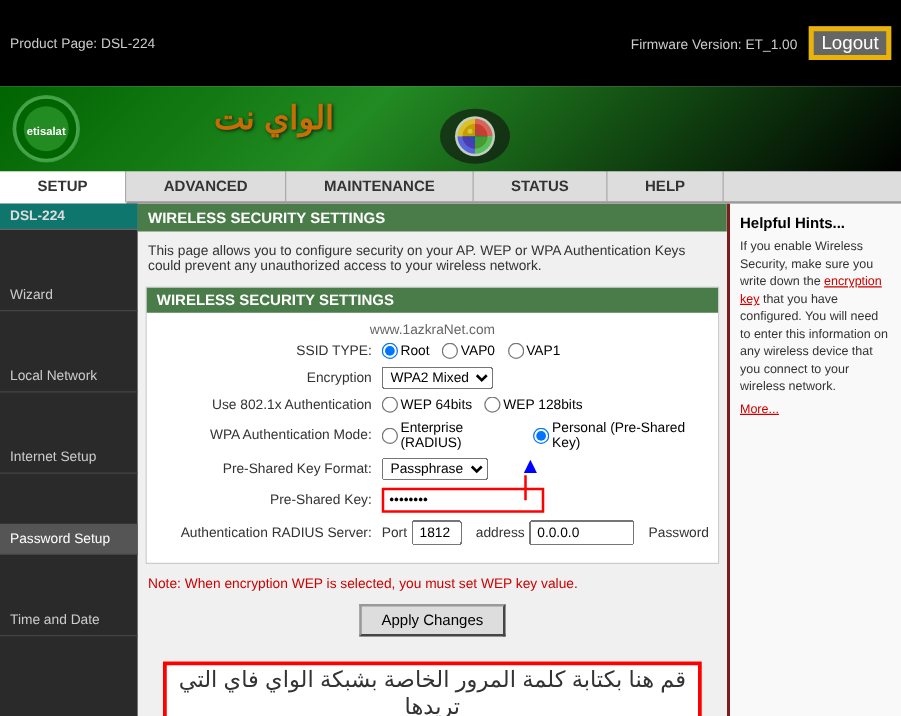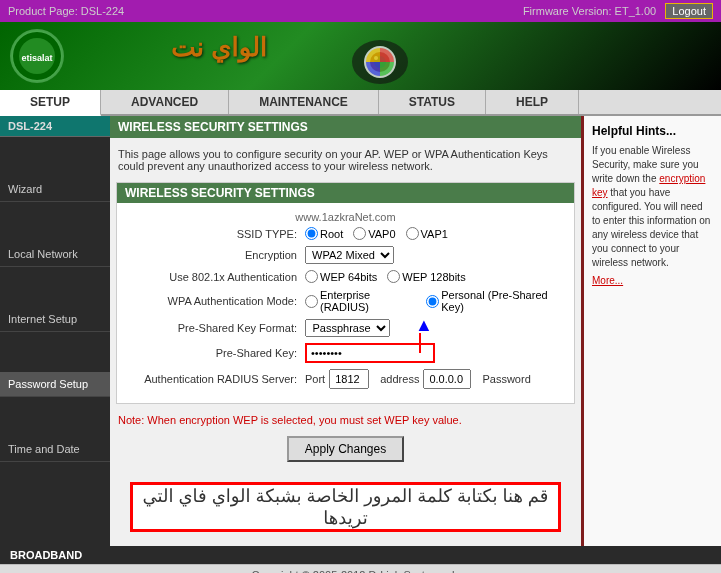--- a/index.html
+++ b/index.html
@@ -1,20 +1,20 @@
 <!DOCTYPE html>
 <html><head>
   <meta charset="utf-8">
   <style>
     * { margin: 0; padding: 0; box-sizing: border-box; }
     body { width: 721px; height: 573px; font-family: Arial, sans-serif; font-size: 12px; background: #c0c0c0; overflow: hidden; }
 
     
-    .top-bar { background: #a21caf; color: #ccc; font-size: 11px; padding: 3px 8px; display: flex; justify-content: space-between; align-items: center; }
-    .top-bar .logout-btn { background: #666; color: white; border: 1px solid #eab308; padding: 1px 6px; cursor: pointer; font-size: 11px; }
+    .top-bar { background: #000000; color: #ccc; font-size: 11px; padding: 21px 8px; display: flex; justify-content: space-between; align-items: center; }
+    .top-bar .logout-btn { background: #666; color: white; border: 4px solid #eab308; padding: 1px 6px; cursor: pointer; font-size: 15px; }
 
     
     .header { background: linear-gradient(135deg, #006400 0%, #228B22 40%, #000 100%); height: 68px; display: flex; align-items: center; padding: 0 10px; position: relative; }
     .logo-circle { width: 54px; height: 54px; background: radial-gradient(circle, #e8f5e9, #4CAF50 60%, #1B5E20); border-radius: 50%; display: flex; align-items: center; justify-content: center; color: white; font-weight: bold; font-size: 11px; }
     .watermark { position: absolute; left: 50%; top: 10px; transform: translateX(-30%); opacity: 0.7; font-size: 28px; font-weight: bold; color: #ff6600; font-family: 'Arial', sans-serif; text-shadow: 2px 2px 4px rgba(0,0,0,0.5); }
 
     
     .nav-tabs { display: flex; background: #ddd; border-bottom: 2px solid #999; }
     .nav-tab { padding: 5px 30px; font-size: 12px; font-weight: bold; cursor: pointer; border-right: 1px solid #aaa; color: #333; text-transform: uppercase; }
     .nav-tab.active { background: white; border-bottom: 2px solid white; margin-bottom: -2px; }
@@ -37,21 +37,21 @@
     .inner-section { background: white; border: 1px solid #ccc; margin: 6px; padding: 8px; }
     .inner-section-title { background: #4a7c4a; color: white; font-weight: bold; font-size: 12px; padding: 3px 8px; margin: -8px -8px 8px -8px; }
 
     .form-row { display: flex; align-items: center; margin-bottom: 6px; }
     .form-label { text-align: right; min-width: 180px; padding-right: 8px; font-size: 11px; color: #333; }
     .form-value { font-size: 11px; }
 
     .radio-group { display: flex; gap: 10px; align-items: center; font-size: 11px; }
     .radio-group label { display: flex; align-items: center; gap: 2px; cursor: pointer; }
 
-    select { font-size: 11px; padding: 1px 2px; text-align: center; }
+    select { font-size: 11px; padding: 1px 2px; }
     input[type="text"], input[type="password"] { font-size: 11px; padding: 2px 4px; }
 
     .preshared-key-highlight { border: 2px solid red; padding: 2px 4px; font-size: 11px; }
 
     .radius-row { font-size: 11px; color: #333; display: flex; align-items: center; gap: 4px; }
 
     .note-text { color: #cc0000; font-size: 11px; padding: 4px 8px; }
 
     .apply-btn { background: #ddd; border: 2px outset #999; padding: 4px 16px; font-size: 12px; cursor: pointer; font-weight: normal; display: block; margin: 6px auto; }
 
@@ -213,21 +213,21 @@
         </div>
       </div>
 
       <div class="form-row">
         <div class="form-label">Authentication RADIUS Server:</div>
         <div class="form-value radius-row">
           <span>Port</span>
           <input type="text" value="1812" style="width: 40px; font-size: 11px;">
           &nbsp;
           <span>address</span>
-          <input type="text" value="0.0.0.0" style="width: 48px; font-size: 11px;">
+          <input type="text" value="0.0.0.0" style="width: 84px; font-size: 11px;">
           &nbsp;
           <span>Password</span>
         </div>
       </div>
     </div>
 
     <div class="note-text">Note: When encryption WEP is selected, you must set WEP key value.</div>
 
     <div style="text-align:center;margin:4px 0;">
       <button class="apply-btn">Apply Changes</button>

